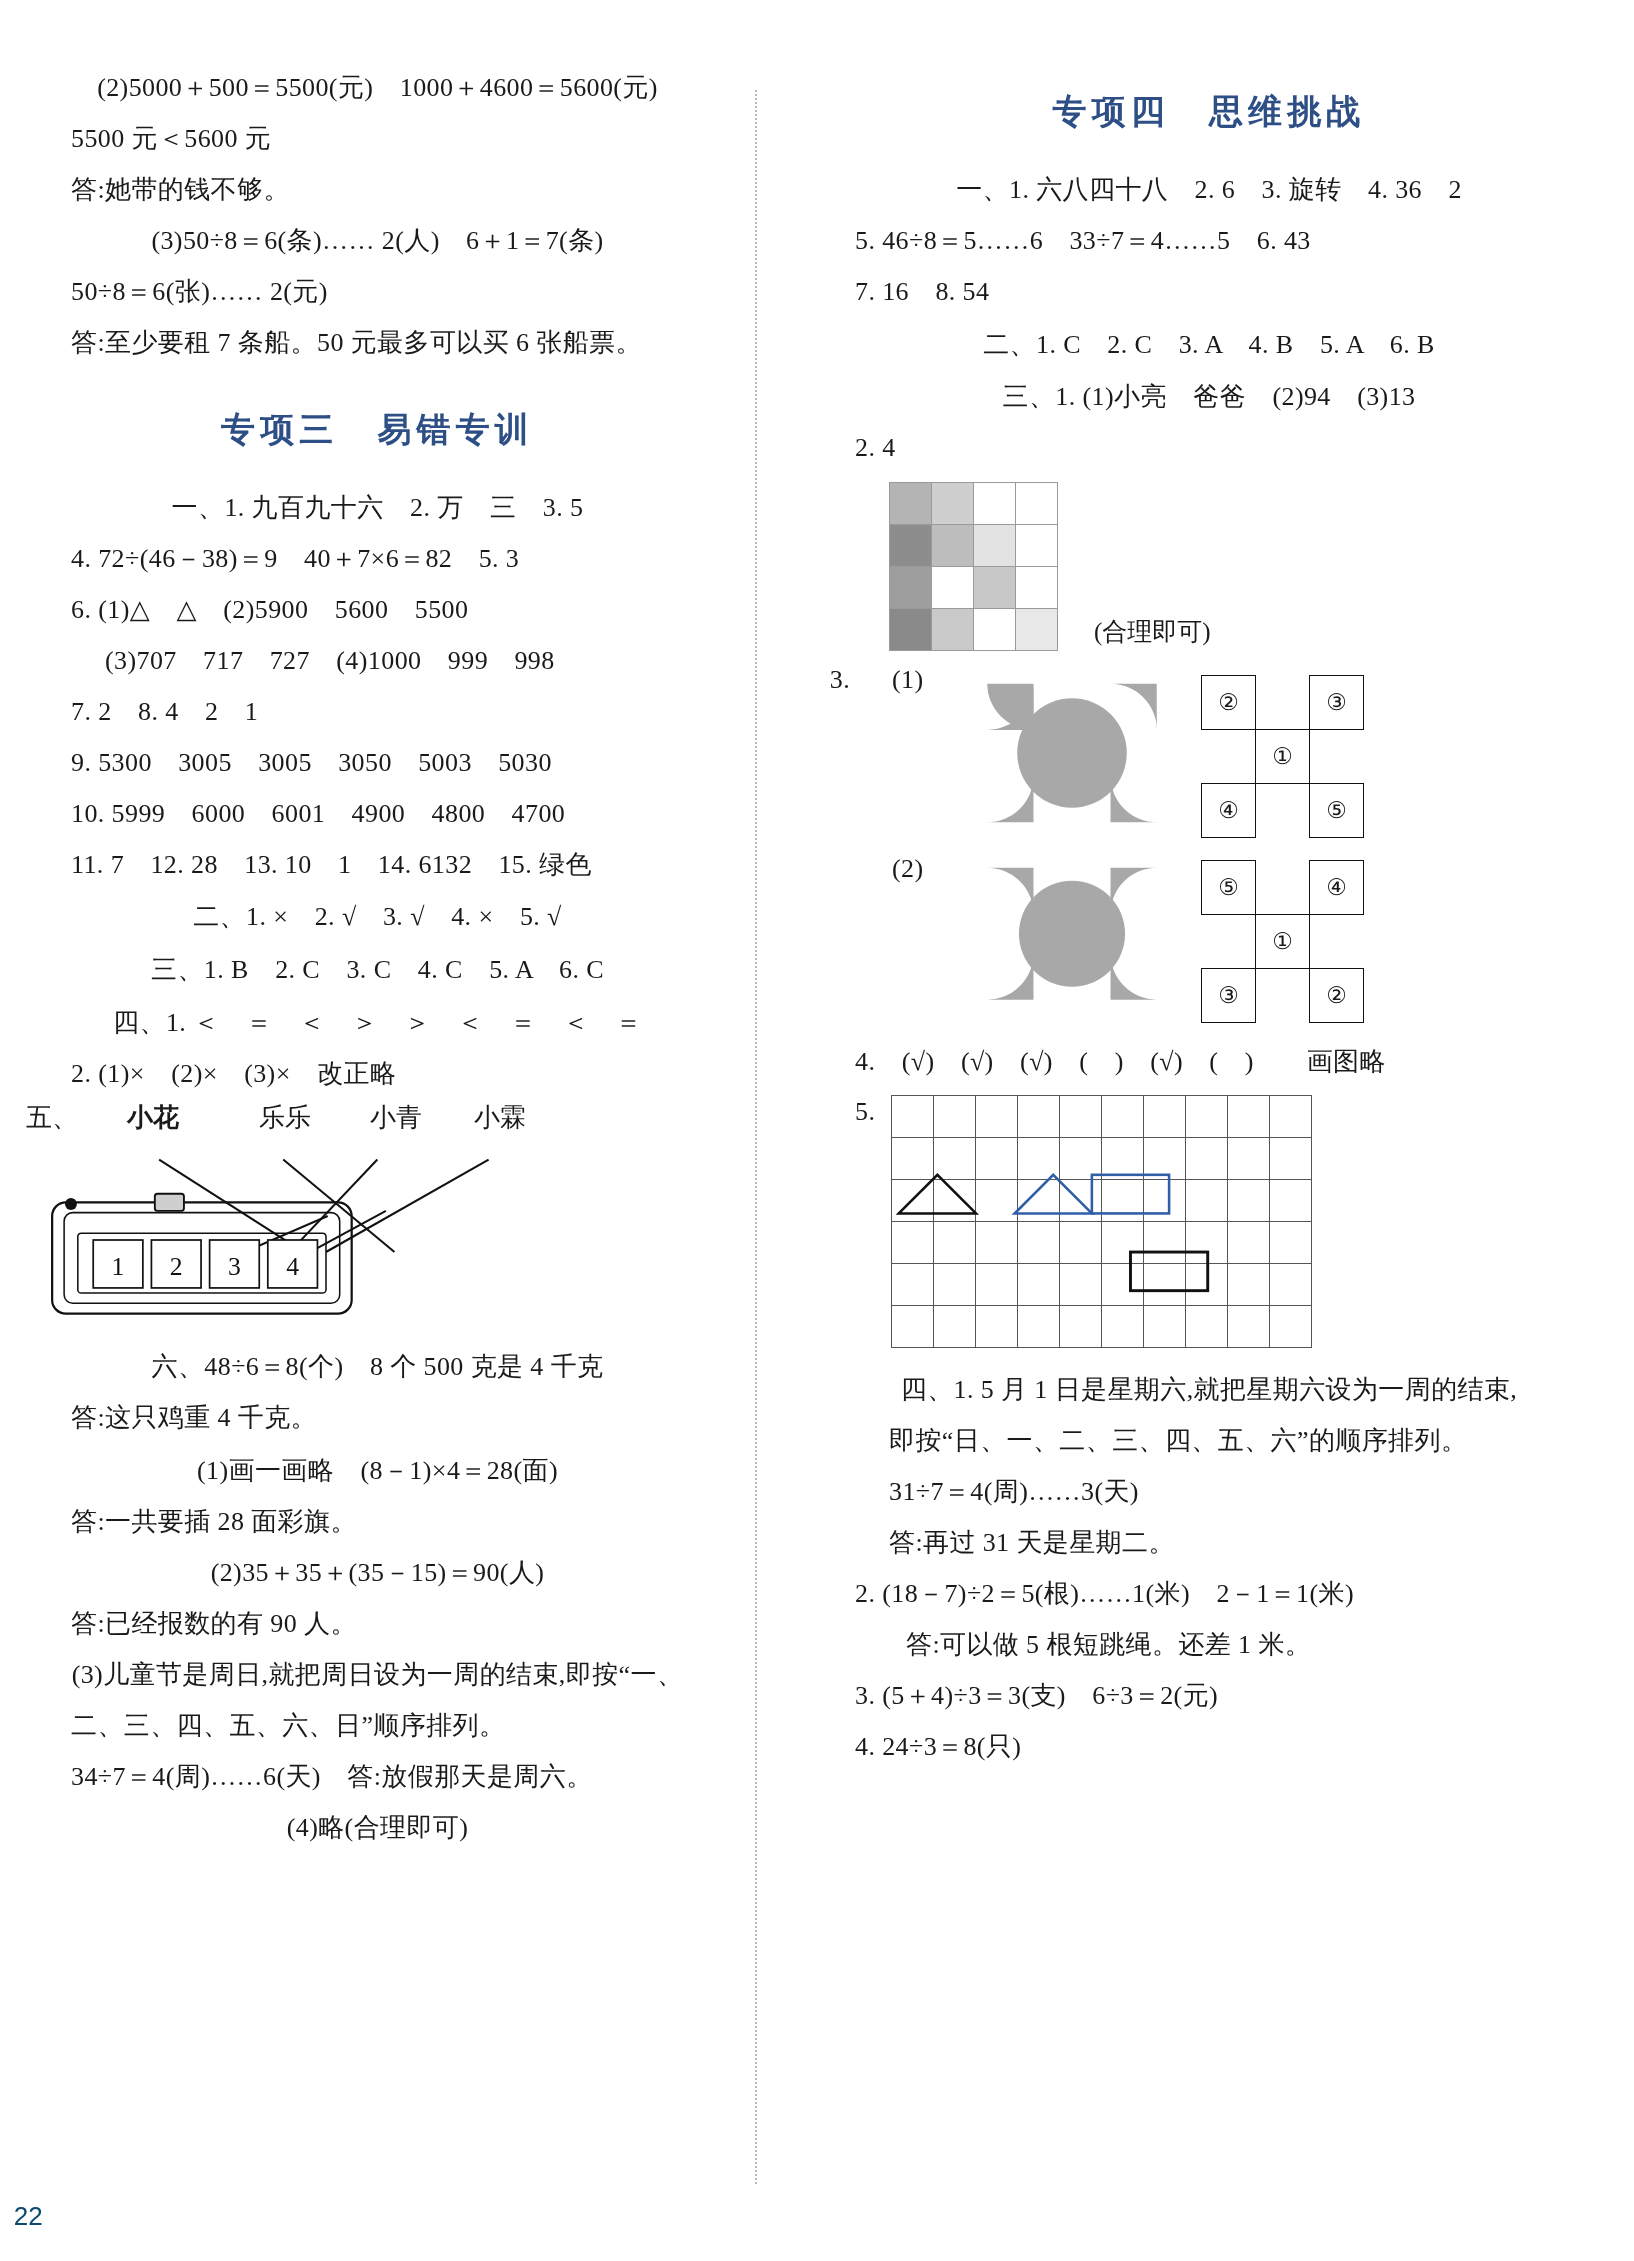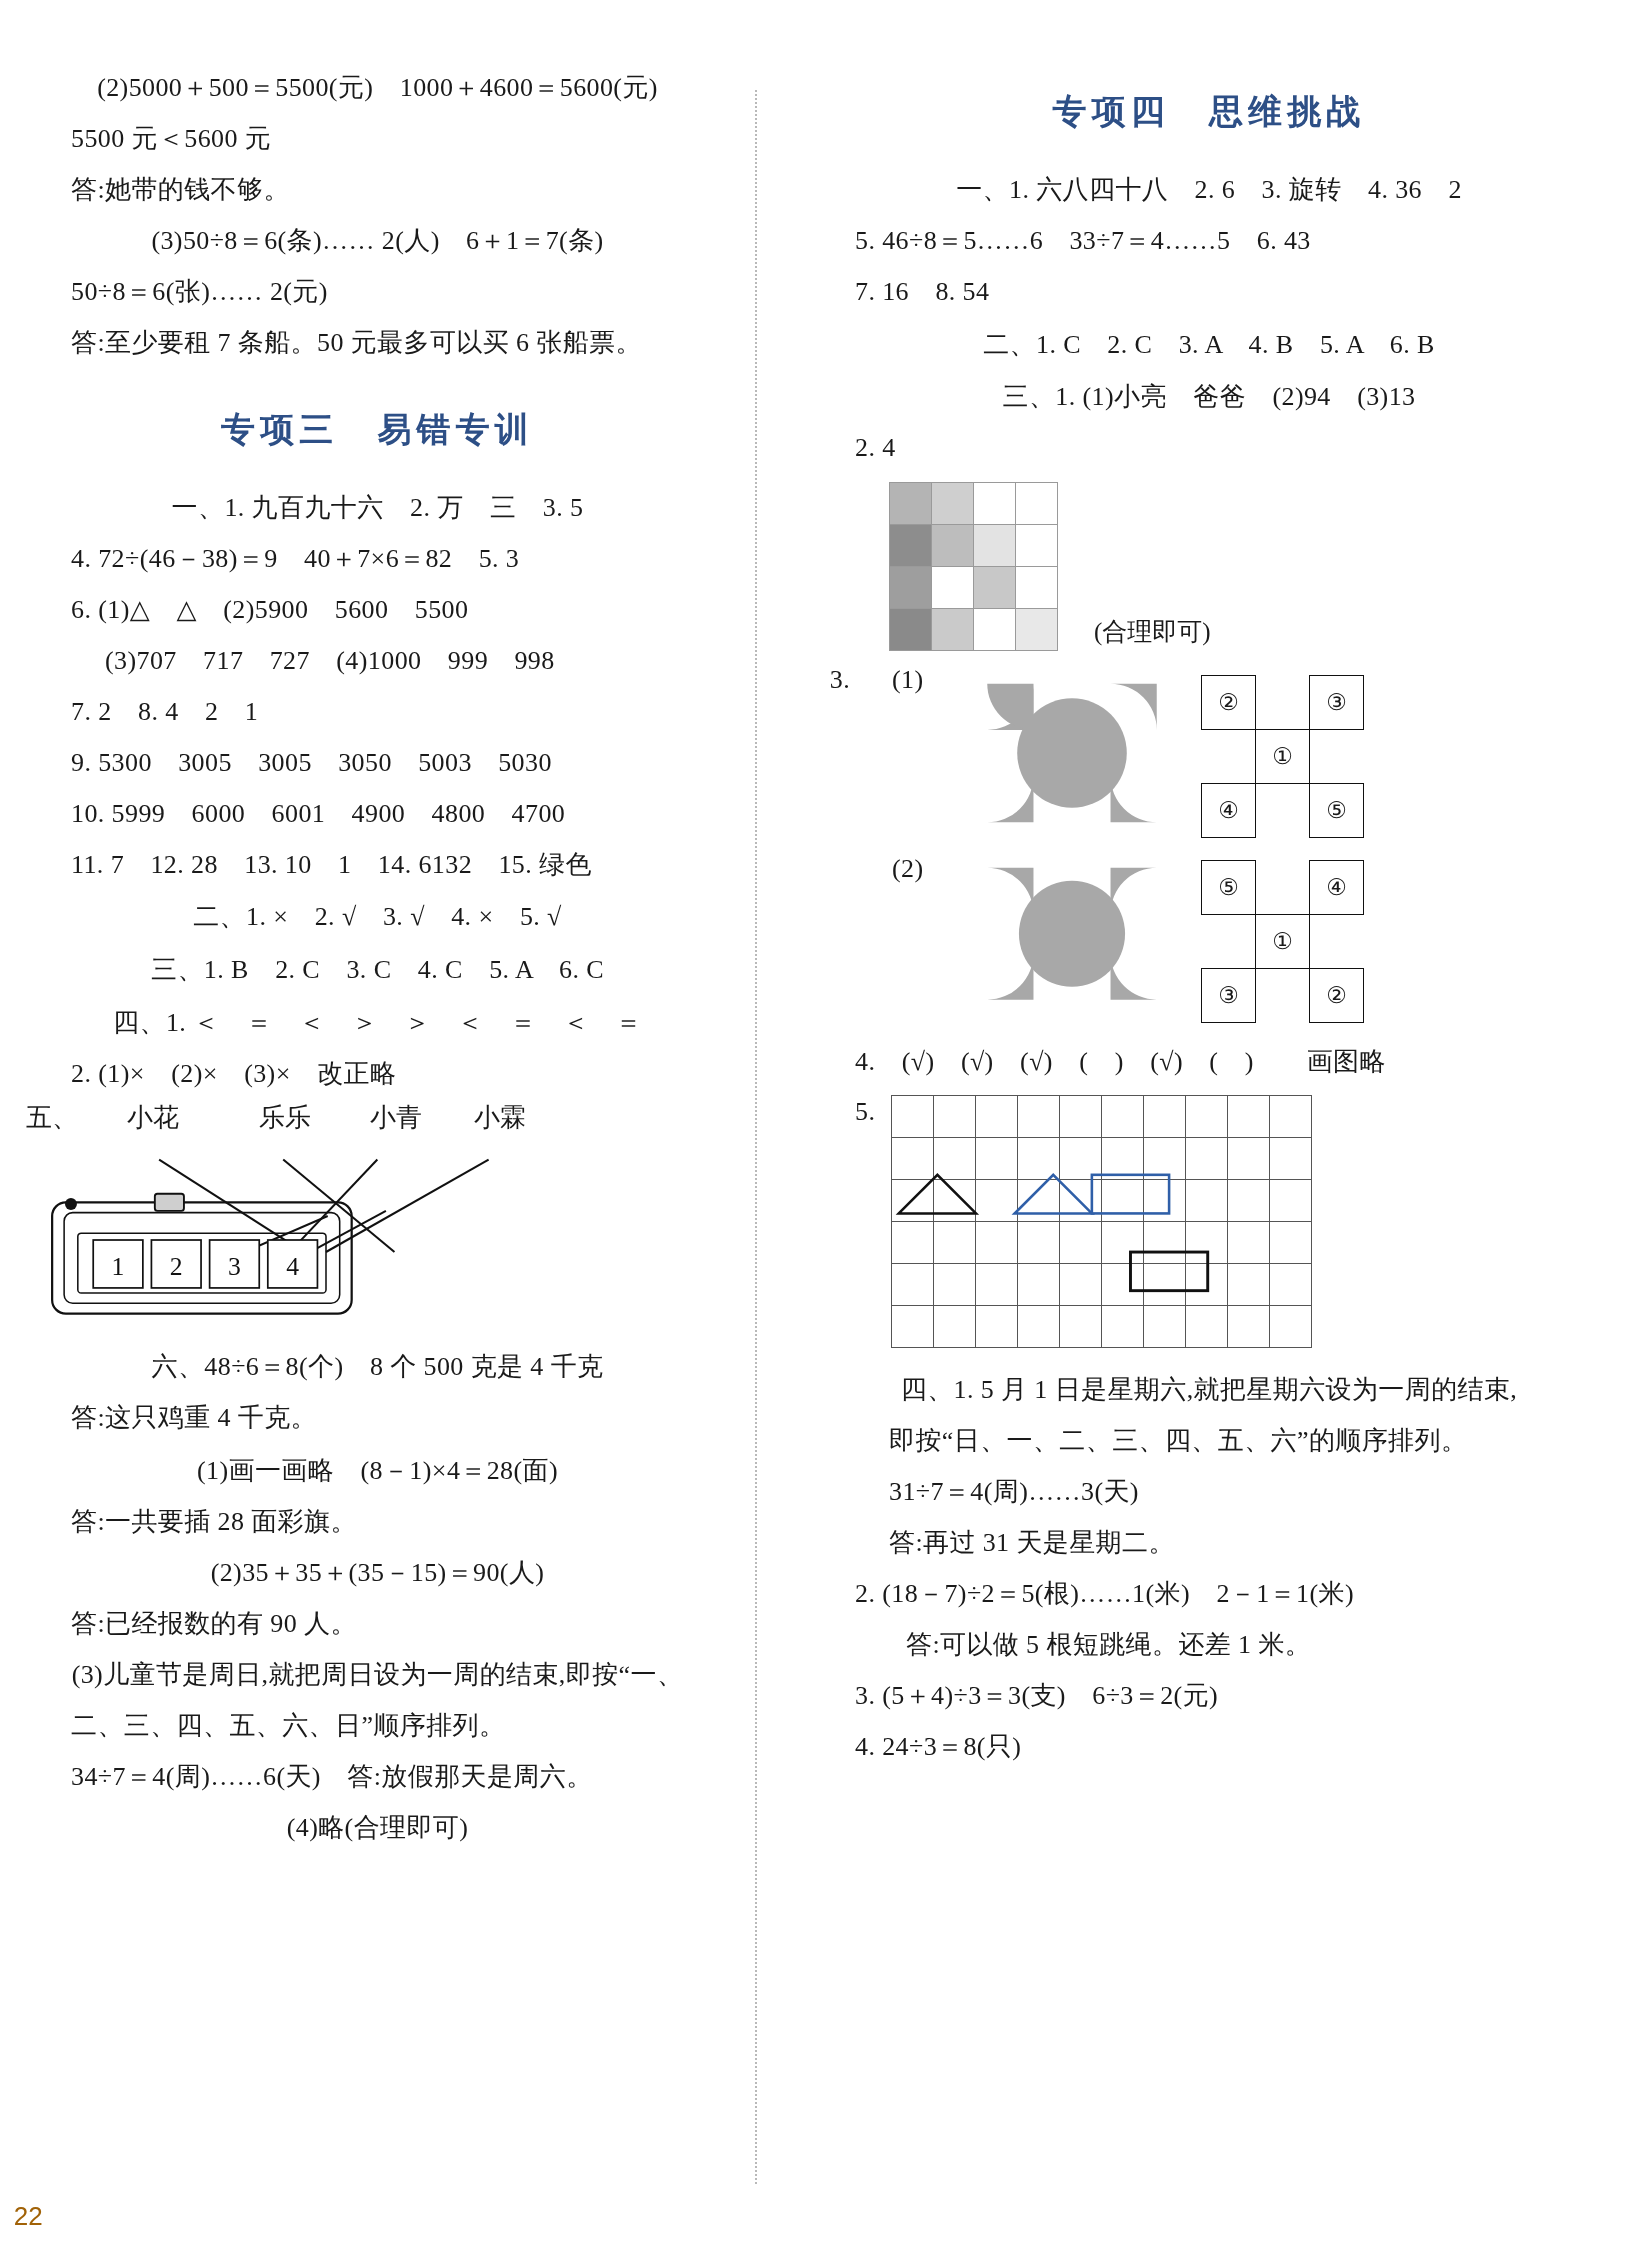--- a/index.html
+++ b/index.html
@@ -42,21 +42,21 @@
     color:#2d4f86;font-weight:bold;font-size:26.6px;
     letter-spacing:1.7px;
     font-family:"Liberation Sans","DejaVu Sans",sans-serif;
     margin:26px 0 15.4px 0;
   }
 
   .blk{margin-top:1.7px;}
 
   .pageno{
     position:absolute;left:13.7px;bottom:29px;
-    font-size:26px;color:#a16207;
+    font-size:26px;color:#0c4a6e;
     font-family:"Liberation Sans","DejaVu Sans",sans-serif;
   }
 
   
   .fig-remote{position:relative;height:180px;margin:5.1px 0 10.3px 0;}
   .names{
     position:relative;height:39px;font-size:26px;
   }
   .names span{position:absolute;top:0;}
 
@@ -118,21 +118,21 @@
       </div>
 
       <div class="blk">
         <div class="line ind0">四、1. ＜　＝　＜　＞　＞　＜　＝　＜　＝</div>
         <div class="line ind1">2. (1)×　(2)×　(3)×　改正略</div>
       </div>
 
       <div class="blk">
         <div class="names" style="height:45px;">
           <span style="left:0px;">五、</span>
-          <span style="left:101px;">小花</span>
+          <span style="left:101px;font-weight:bold;">小花</span>
           <span style="left:233px;">乐乐</span>
           <span style="left:344px;">小青</span>
           <span style="left:448px;">小霖</span>
         </div>
 
         <div class="fig-remote">
           <svg width="600" height="184" viewBox="0 0 700 215">
 
             <line x1="155" y1="10" x2="330" y2="122" stroke="#111" stroke-width="2.4"></line>
             <line x1="300" y1="10" x2="430" y2="118" stroke="#111" stroke-width="2.4"></line>

